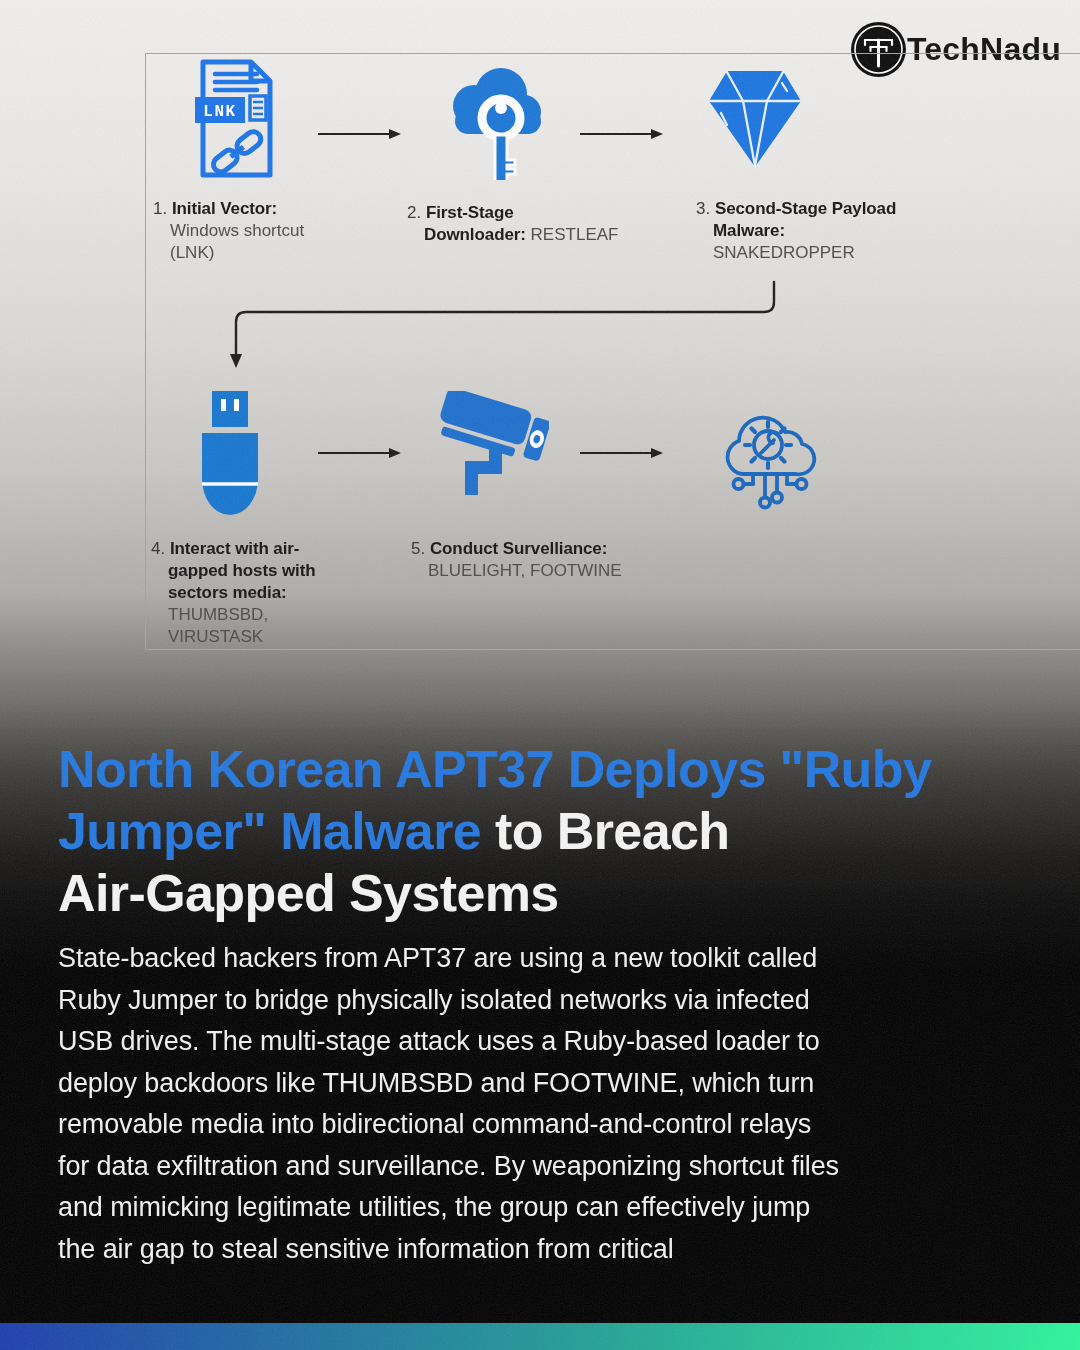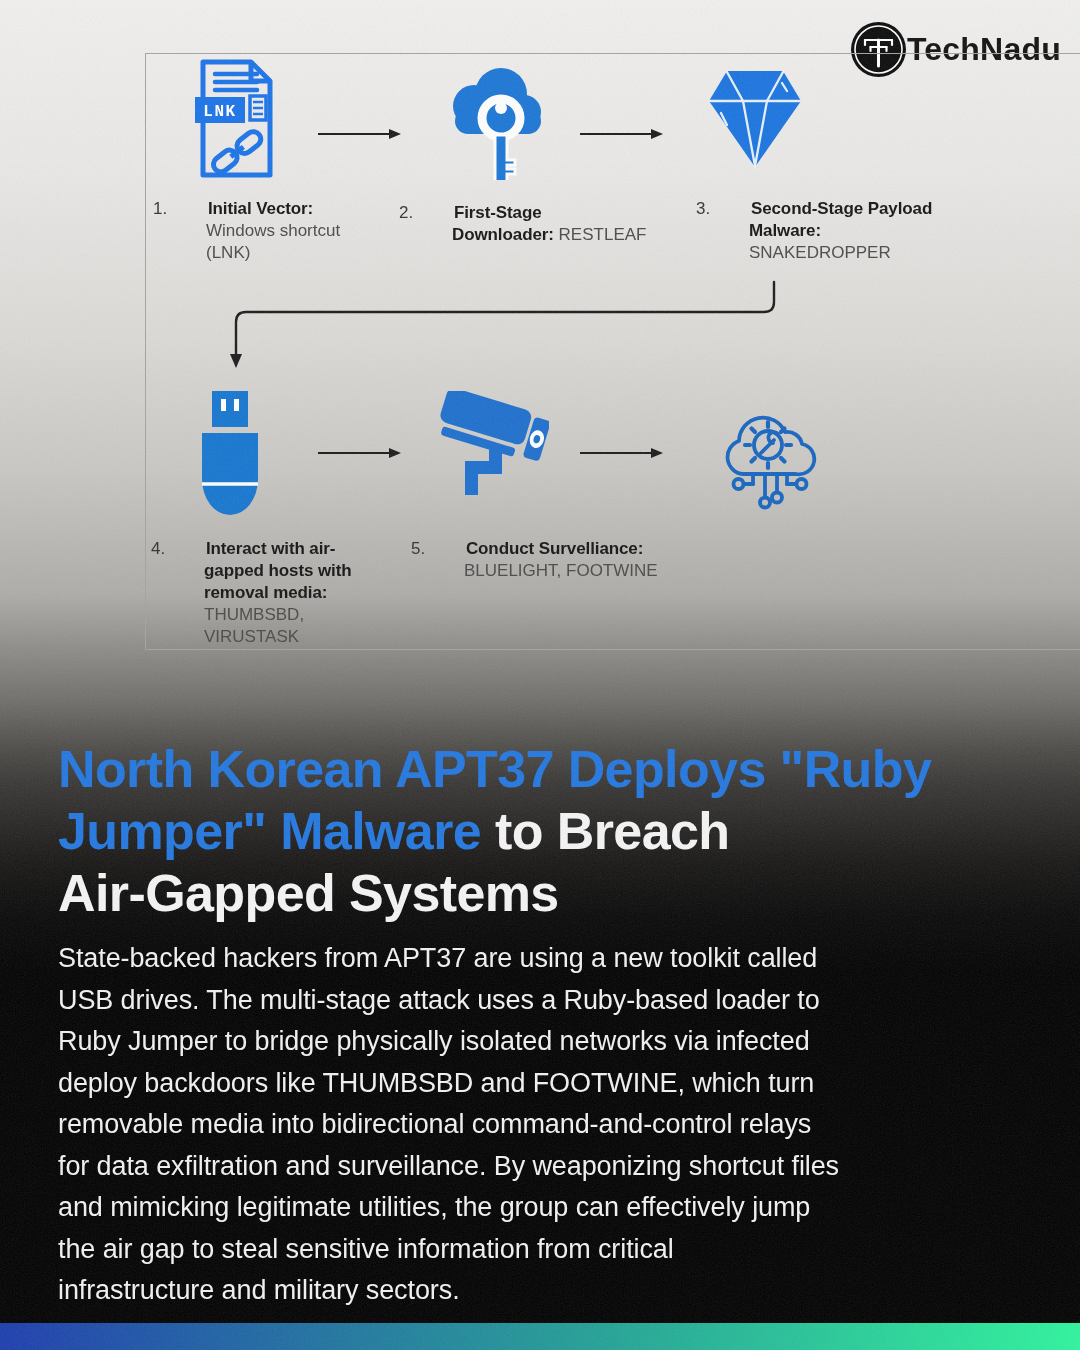--- a/index.html
+++ b/index.html
@@ -10,21 +10,21 @@
       #f1f0ee 0%, #eae9e7 12%, #dcdad7 25%, #c9c7c4 35%, #aeaca9 44%,
       #8e8c89 48%, #6f6d6a 52%, #4c4a47 55.5%, #383634 58%, #262523 61%,
       #161514 64%, #070707 68%, #000000 72%);
   }
   
   .panel{position:absolute;left:145px;top:53px;width:945px;height:597px;
          border:1px solid #a5a3a0;box-sizing:border-box;}
   .panel .abs{position:absolute;}
   .slabel{position:absolute;font-size:17px;line-height:22px;white-space:nowrap;color:#464646;}
   .slabel .num{font-weight:400;color:#333331;}
-  .slabel b{font-weight:700;color:#141414;letter-spacing:-0.1px;margin-left:36px;}
+  .slabel b{font-weight:700;color:#141414;letter-spacing:-0.1px;}
   .slabel .r{font-weight:400;color:#4a4a48;margin-top:7px;}
   .slabel .ind{padding-left:17px;}
   
   .logo{position:absolute;left:850px;top:21px;display:flex;align-items:center;}
   .logo .brand{font-size:32px;font-weight:700;color:#101010;letter-spacing:0.2px;}
   
   .headline{position:absolute;left:58px;top:738px;font-size:52px;font-weight:700;
             line-height:62px;letter-spacing:-0.6px;white-space:nowrap;}
   .hl-blue{color:#2277e0;}
   .hl-white{color:#f5f5f5;}
@@ -121,21 +121,21 @@
         <line x1="14" y1="46" x2="20" y2="58"></line>
         <line x1="75" y1="16" x2="80" y2="24"></line>
       </g>
     </svg>
 
     <div class="slabel" style="left:7px;top:144px">
       <div class="ln"><span class="num">1. </span><b>Initial Vector:</b><span class="r"></span></div>
       <div class="ln ind"><b></b><span class="r">Windows shortcut</span></div>
       <div class="ln ind"><b></b><span class="r">(LNK)</span></div>
     </div>
-    <div class="slabel" style="left:253px;top:148px">
+    <div class="slabel" style="left:261px;top:148px">
       <div class="ln"><span class="num">2. </span><b>First-Stage</b><span class="r"></span></div>
       <div class="ln ind"><b>Downloader:</b><span class="r"> RESTLEAF</span></div>
     </div>
     <div class="slabel" style="left:550px;top:144px">
       <div class="ln"><span class="num">3. </span><b>Second-Stage Payload</b><span class="r"></span></div>
       <div class="ln ind"><b>Malware:</b><span class="r"></span></div>
       <div class="ln ind"><b></b><span class="r">SNAKEDROPPER</span></div>
     </div>
 
     <svg class="abs" style="left:80px;top:226px" width="560" height="96" viewBox="0 0 560 96">
@@ -199,46 +199,45 @@
         <circle cx="60" cy="99.5" r="5"></circle>
         <line x1="70" y1="76" x2="70" y2="86"></line>
         <path d="M70,86 H79"></path>
         <circle cx="84.5" cy="86" r="5"></circle>
       </g>
     </svg>
 
     <div class="slabel" style="left:5px;top:484px">
       <div class="ln"><span class="num">4. </span><b>Interact with air-</b><span class="r"></span></div>
       <div class="ln ind"><b>gapped hosts with</b><span class="r"></span></div>
-      <div class="ln ind"><b>removal media:</b><span class="r"></span></div>
+      <div class="ln ind"><b>sectors media:</b><span class="r"></span></div>
       <div class="ln ind"><b></b><span class="r">THUMBSBD,</span></div>
       <div class="ln ind"><b></b><span class="r">VIRUSTASK</span></div>
     </div>
     <div class="slabel" style="left:265px;top:484px">
       <div class="ln"><span class="num">5. </span><b>Conduct Survelliance:</b><span class="r"></span></div>
       <div class="ln ind"><b></b><span class="r">BLUELIGHT, FOOTWINE</span></div>
     </div>
   </div>
 
   <div class="headline">
     <div><span class="hl-blue">North Korean APT37 Deploys "Ruby</span></div>
     <div><span class="hl-blue">Jumper" Malware</span><span class="hl-white"> to Breach</span></div>
     <div><span class="hl-white">Air-Gapped Systems</span></div>
   </div>
 
   <div class="bodytext">
     <div class="bl">State-backed hackers from APT37 are using a new toolkit called</div>
+    <div class="bl">Ruby Jumper to bridge physically isolated networks via infected</div>
     <div class="bl">USB drives. The multi-stage attack uses a Ruby-based loader to</div>
-    <div class="bl">Ruby Jumper to bridge physically isolated networks via infected</div>
     <div class="bl">deploy backdoors like THUMBSBD and FOOTWINE, which turn</div>
     <div class="bl">removable media into bidirectional command-and-control relays</div>
     <div class="bl">for data exfiltration and surveillance. By weaponizing shortcut files</div>
     <div class="bl">and mimicking legitimate utilities, the group can effectively jump</div>
     <div class="bl">the air gap to steal sensitive information from critical</div>
-    <div class="bl">infrastructure and military sectors.</div>
   </div>
 
   <div class="bottom-bar"></div>
 
   <svg class="grain">
     <filter id="grainF">
       <feTurbulence type="fractalNoise" baseFrequency="0.9" numOctaves="2" stitchTiles="stitch"></feTurbulence>
       <feColorMatrix type="saturate" values="0"></feColorMatrix>
     </filter>
     <rect width="1080" height="1350" filter="url(#grainF)"></rect>

